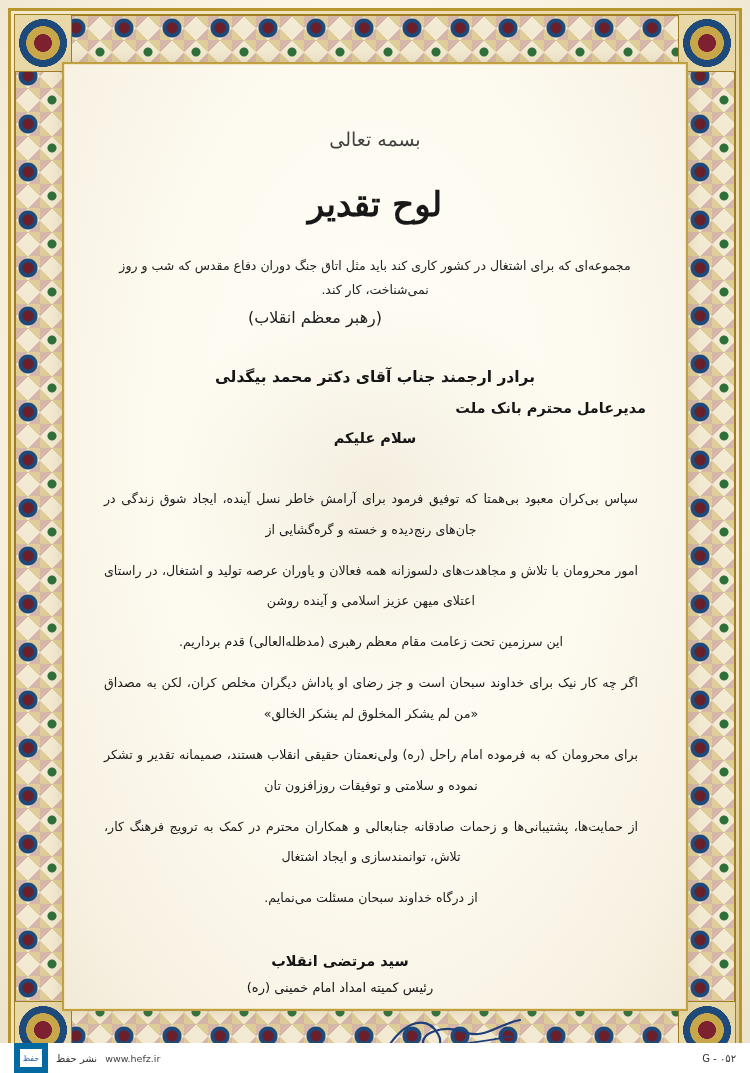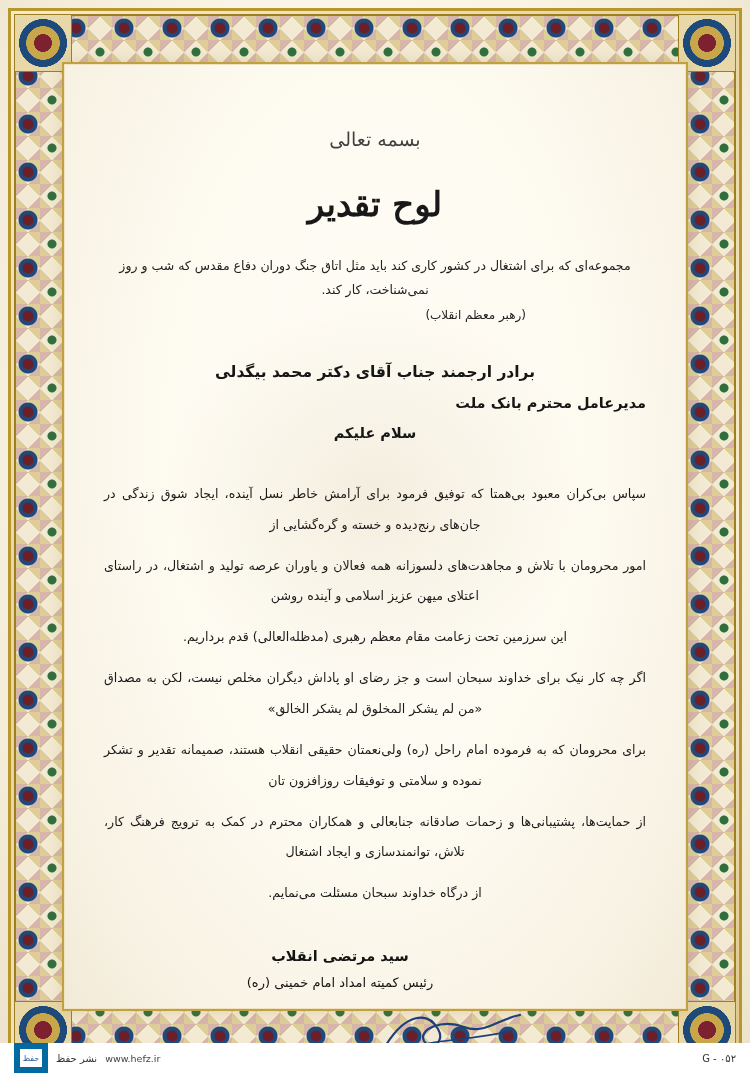--- a/index.html
+++ b/index.html
@@ -113,21 +113,22 @@
   }
   .quote {
     margin-top: 30px;
     font-size: 12.5px;
     line-height: 1.9;
     text-align: center;
     color: #222;
   }
   .quote-attrib {
     margin-top: 6px;
-    font-size: 12px;
+    text-align: center;
+    font-size: 16px;
     color: #222;
     padding-right: 120px;
   }
 
   .salutation {
     margin-top: 34px;
     text-align: center;
     font-size: 15.5px;
     line-height: 2.1;
     font-weight: bold;
@@ -137,21 +138,21 @@
   .salutation .line3 { font-size: 14.5px; }
 
   .body-text {
     margin-top: 30px;
     font-size: 12.6px;
     line-height: 2.45;
     text-align: justify;
     text-align-last: center;
     color: #1b1b1b;
   }
-  .body-text p { margin: 0 0 10px 0; }
+  .body-text p { margin: 0 8px 10px 0; }
   .body-text p.indent-end { text-align: right; }
 
   .signature {
     margin-top: 34px;
     text-align: center;
     padding-right: 70px;
   }
   .sign-name {
     font-size: 14.5px;
     font-weight: bold;
@@ -224,21 +225,21 @@
     <div class="salutation">
       <div class="line1">برادر ارجمند جناب آقای دکتر محمد بیگدلی</div>
       <div class="line2">مدیرعامل محترم بانک ملت</div>
       <div class="line3">سلام علیکم</div>
     </div>
 
     <div class="body-text">
       <p>سپاس بی‌کران معبود بی‌همتا که توفیق فرمود برای آرامش خاطر نسل آینده، ایجاد شوق زندگی در جان‌های رنج‌دیده و خسته و گره‌گشایی از</p>
       <p>امور محرومان با تلاش و مجاهدت‌های دلسوزانه همه فعالان و یاوران عرصه تولید و اشتغال، در راستای اعتلای میهن عزیز اسلامی و آینده روشن</p>
       <p class="indent-end">این سرزمین تحت زعامت مقام معظم رهبری (مدظله‌العالی) قدم برداریم.</p>
-      <p>اگر چه کار نیک برای خداوند سبحان است و جز رضای او پاداش دیگران مخلص نیست، لکن به مصداق «من لم یشکر المخلوق لم یشکر الخالق»</p>
+      <p>اگر چه کار نیک برای خداوند سبحان است و جز رضای او پاداش دیگران مخلص کران، لکن به مصداق «من لم یشکر المخلوق لم یشکر الخالق»</p>
       <p>برای محرومان که به فرموده امام راحل (ره) ولی‌نعمتان حقیقی انقلاب هستند، صمیمانه تقدیر و تشکر نموده و سلامتی و توفیقات روزافزون تان</p>
       <p>از حمایت‌ها، پشتیبانی‌ها و زحمات صادقانه جنابعالی و همکاران محترم در کمک به ترویج فرهنگ کار، تلاش، توانمندسازی و ایجاد اشتغال</p>
       <p class="indent-end">از درگاه خداوند سبحان مسئلت می‌نمایم.</p>
     </div>
 
     <div class="signature">
       <div class="sign-name">سید مرتضی انقلاب</div>
       <div class="sign-role">رئیس کمیته امداد امام خمینی (ره)</div>
       <div class="sign-mark">
         <svg width="150" height="54" viewBox="0 0 150 54" aria-hidden="true">

